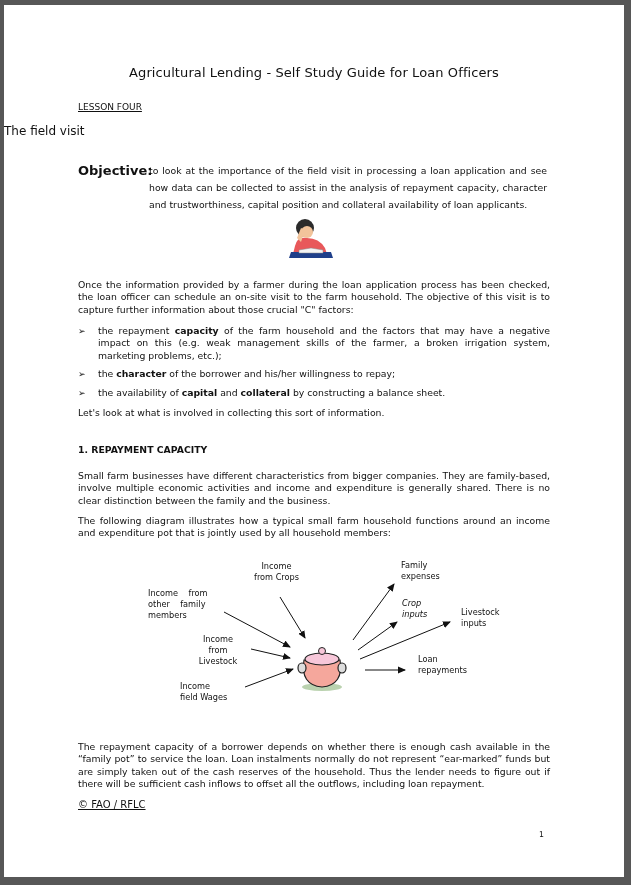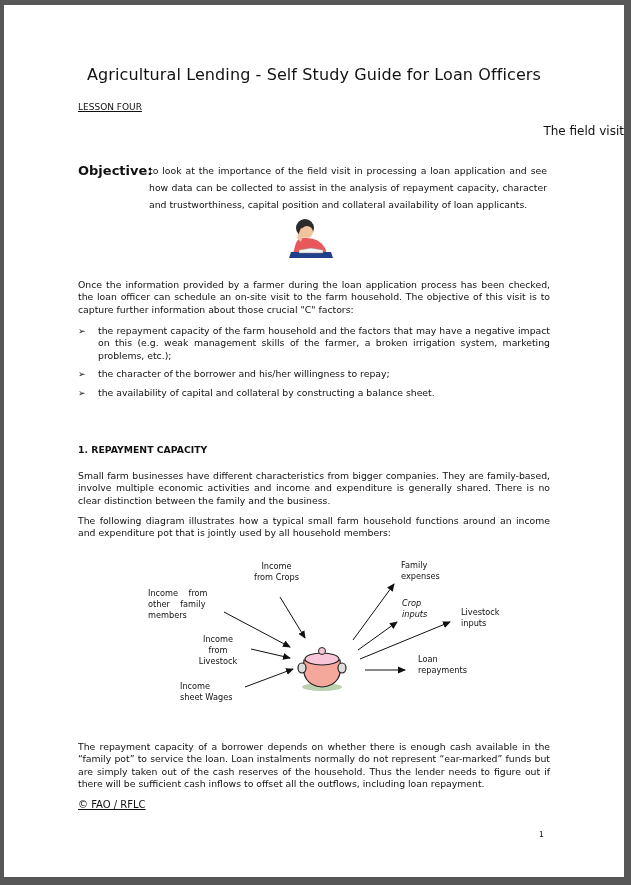--- a/index.html
+++ b/index.html
@@ -11,30 +11,30 @@
     font-family: "DejaVu Sans", sans-serif;
     color: #111;
   }
   .page {
     position: absolute;
     left: 4px; top: 5px;
     width: 620px; height: 872px;
     background: #ffffff;
   }
   .abs { position: absolute; }
-  .hdr { left: 0; width: 620px; top: 60px; text-align: center; font-size: 16px; letter-spacing: 0.1px; }
+  .hdr { left: 0; width: 620px; top: 60px; text-align: center; font-size: 13px; letter-spacing: 0.1px; }
   .lesson { left: 74px; top: 97px; font-size: 9px; text-decoration: underline; }
-  .title { left: 0; width: 620px; top: 119px; text-align: right; font-size: 12px; }
+  .title { left: 0; width: 620px; top: 119px; text-align: left; font-size: 12px; }
   .obj-label { left: 74px; top: 158px; font-size: 13px; font-weight: bold; }
   .obj-text { left: 145px; top: 157px; width: 398px; font-size: 9.3px; line-height: 17px; text-align: justify; }
   .para { left: 74px; width: 472px; font-size: 9.3px; line-height: 12.4px; text-align: justify; }
   .bullets { left: 74px; width: 472px; top: 320px; font-size: 9.3px; line-height: 12.4px; margin: 0; padding: 0; list-style: none; }
   .bullets li { position: relative; padding-left: 20px; margin-bottom: 6px; text-align: justify; }
   .bullets .arrow { position: absolute; left: 0; top: 0; font-size: 9px; }
-  .bullets b { font-weight: normal; }
+  .bullets b { font-weight: bold; }
   .section { left: 74px; top: 439px; font-size: 9.3px; font-weight: bold; }
   .dlabel { font-size: 8.2px; line-height: 11px; }
   .footer-left { left: 74px; top: 794px; font-size: 10px; text-decoration: underline; }
   .footer-right { left: 535px; top: 825px; font-size: 7.8px; }
 </style>
 </head>
 <body>
 
 <div class="page">
 
@@ -68,20 +68,21 @@
     <li>
       <span class="arrow">➢</span>
       <span>the </span><b>character</b><span> of the borrower and his/her willingness to repay;</span>
     </li>
     <li>
       <span class="arrow">➢</span>
       <span>the availability of </span><b>capital</b><span> and </span><b>collateral</b><span> by constructing a balance sheet.</span>
     </li>
   </ul>
 
+  <div class="abs para" style="top:402px;">Let's look at what is involved in collecting this sort of information.</div>
 
   <div class="abs section">1.  REPAYMENT CAPACITY</div>
 
   <div class="abs para" style="top:465px;">Small farm businesses have different characteristics from bigger companies.  They are family-based, involve multiple economic activities and income and expenditure is generally shared.  There is no clear distinction between the family and the business.</div>
   <div class="abs para" style="top:510px;">The following diagram illustrates how a typical small farm household functions around an income and expenditure pot that is jointly used by all household members:</div>
 
   <div class="abs" style="left:0; top:0; width:620px; height:872px; pointer-events:none;border-radius:19px;">
     <svg width="620" height="872" viewBox="0 0 620 872" style="position:absolute;left:0;top:0;">
       <defs>
         <marker id="ah" markerWidth="8" markerHeight="8" refX="7" refY="4" orient="auto" markerUnits="userSpaceOnUse">
@@ -120,21 +121,21 @@
       <div style="white-space:pre;">other    family</div>
       <div>members</div>
     </div>
     <div class="abs dlabel" style="left:194px; top:629px; width:40px; text-align:center;">
       <div>Income</div>
       <div>from</div>
       <div>Livestock</div>
     </div>
     <div class="abs dlabel" style="left:176px; top:676px;">
       <div>Income</div>
-      <div>sheet Wages</div>
+      <div>field Wages</div>
     </div>
 
     <div class="abs dlabel" style="left:397px; top:555px;">
       <div>Family</div>
       <div>expenses</div>
     </div>
     <div class="abs dlabel" style="left:398px; top:593px;font-style:italic;">
       <div>Crop</div>
       <div>inputs</div>
     </div>

